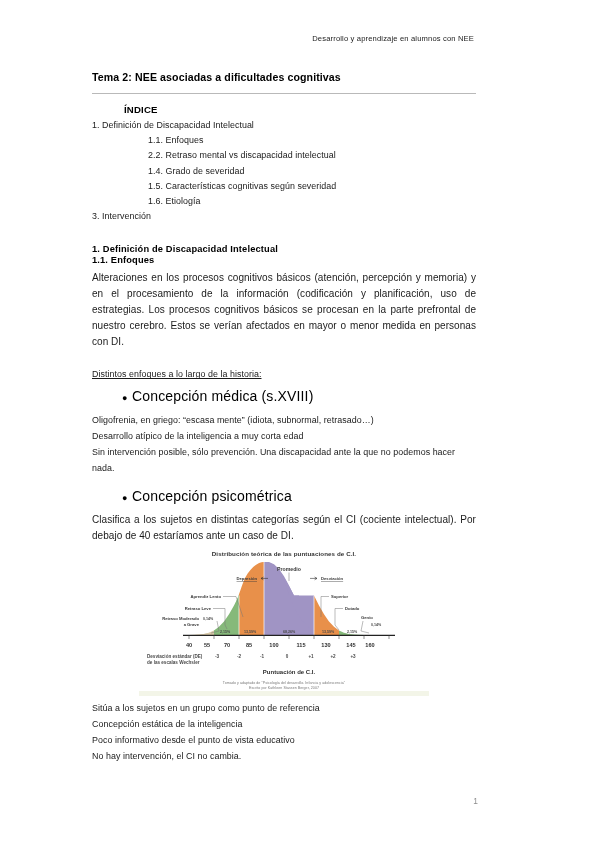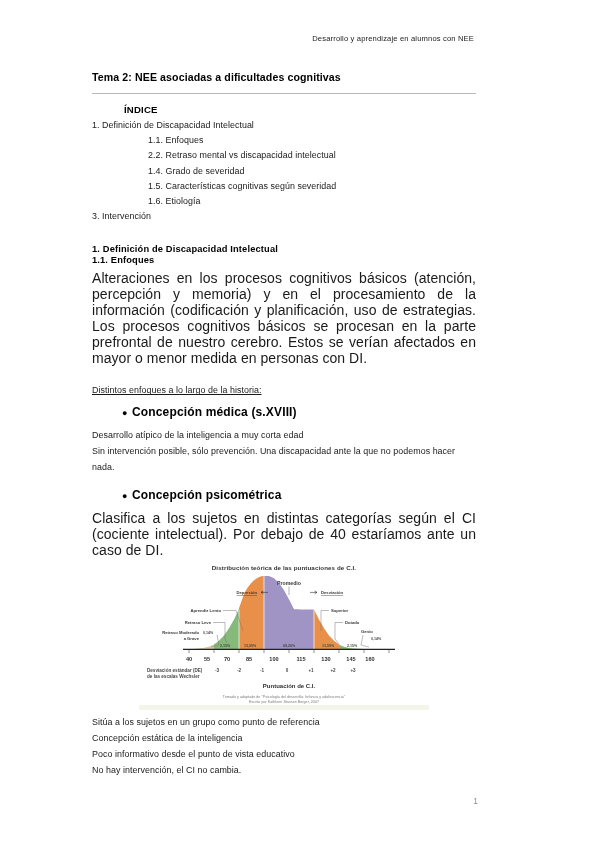--- a/index.html
+++ b/index.html
@@ -80,21 +80,21 @@
     color: #000;
   }
   .h3 {
     font-size: 9.3px;
     font-weight: bold;
     letter-spacing: 0.15px;
     margin: 0 0 5px 0;
     color: #000;
   }
   p.body {
-    font-size: 14px;
+    font-size: 10px;
     line-height: 16px;
     text-align: justify;
     margin: 0;
     letter-spacing: 0.05px;
     color: #1a1a1a;
   }
   .underlined-lead {
     font-size: 8.9px;
     line-height: 16px;
     text-decoration: underline;
@@ -109,22 +109,22 @@
     padding-left: 30px;
   }
   .bullet-dot {
     width: 10px;
     font-size: 9px;
     line-height: 16px;
     color: #000;
     flex: 0 0 auto;
   }
   .bullet-label {
-    font-size: 12px;
-    font-weight: bold;
+    font-size: 14px;
+    font-weight: normal;
     line-height: 16px;
     letter-spacing: 0.15px;
     color: #000;
   }
   .line {
     font-size: 8.9px;
     line-height: 16px;
     margin: 0;
     letter-spacing: 0.05px;
     color: #1a1a1a;
@@ -215,20 +215,21 @@
     <p class="body">Alteraciones en los procesos cognitivos básicos (atención, percepción y memoria) y en el procesamiento de la información (codificación y planificación, uso de estrategias. Los procesos cognitivos básicos se procesan en la parte prefrontal de nuestro cerebro. Estos se verían afectados en mayor o menor medida en personas con  DI.</p>
   </div>
 
   <div class="underlined-lead">Distintos enfoques a lo largo de la historia:</div>
 
   <div class="bullet-row">
     <span class="bullet-dot">●</span>
     <span class="bullet-label">Concepción médica (s.XVIII)</span>
   </div>
 
+  <p class="line">Oligofrenia, en griego:  “escasa mente” (idiota, subnormal, retrasado…)</p>
   <p class="line">Desarrollo atípico de la inteligencia a muy corta edad</p>
   <p class="line">Sin intervención posible, sólo prevención. Una discapacidad ante la que no podemos hacer nada.</p>
 
   <div class="spacer-12"></div>
 
   <div class="bullet-row">
     <span class="bullet-dot">●</span>
     <span class="bullet-label">Concepción psicométrica</span>
   </div>
 

